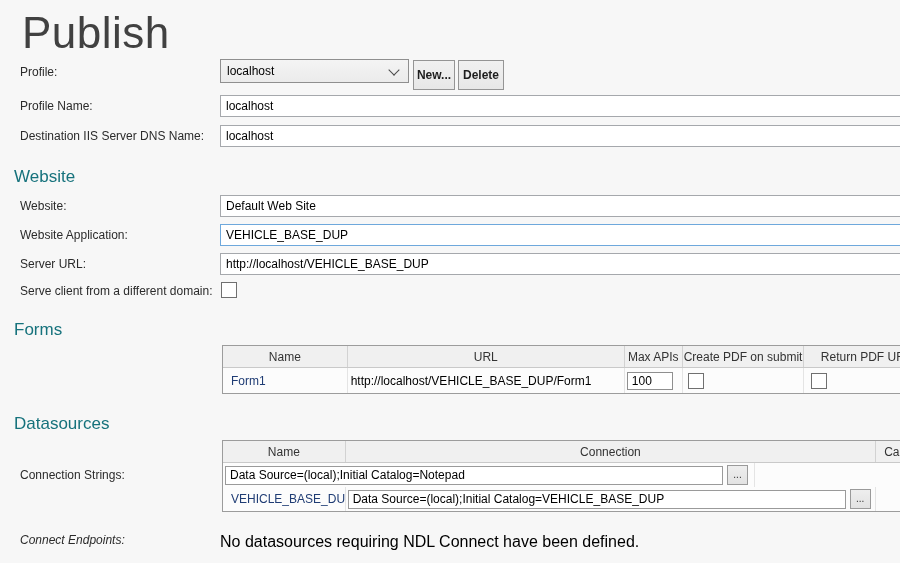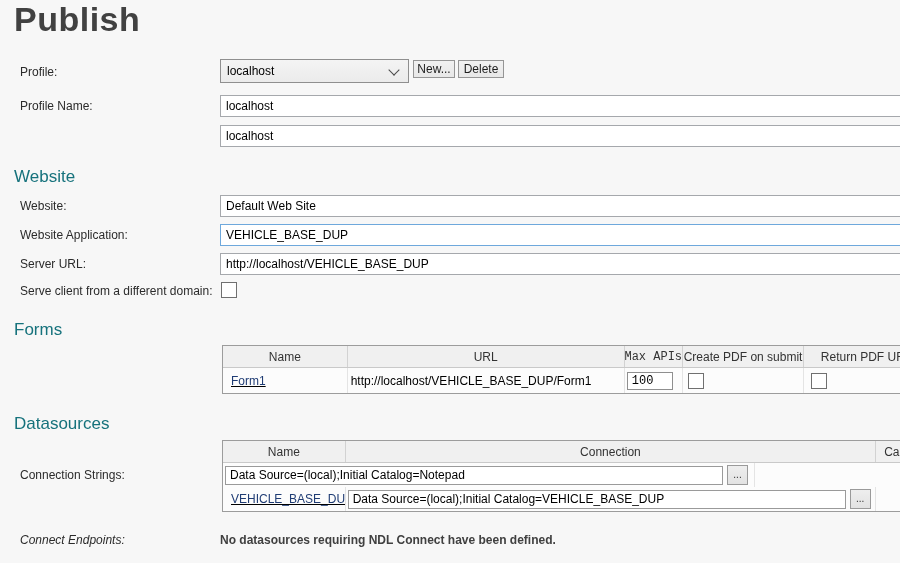--- a/index.html
+++ b/index.html
@@ -1,20 +1,20 @@
 <!DOCTYPE html>
 <html><head>
 <meta charset="utf-8">
 <style>
   html,body{margin:0;padding:0;width:900px;height:563px;overflow:hidden;
     background:#f7f7f7;font-family:"Liberation Sans","DejaVu Sans",sans-serif;}
   .page{position:relative;width:900px;height:563px;}
 
-  .title{position:absolute;left:14px;top:0px;font-size:34px;font-weight:700;
-    color:#414141;letter-spacing:0.5px;margin:0;}
+  .title{position:absolute;left:14px;top:0px;font-size:44px;font-weight:400;
+    color:#414141;letter-spacing:0.5px;margin:8px;}
 
   .section-hdr{position:absolute;left:14px;font-size:17px;color:#16727c;margin:0;font-weight:400;}
   #hdr-website{top:167px;}
   #hdr-forms{top:320px;}
   #hdr-datasources{top:414px;}
 
   .lbl{position:absolute;left:20px;font-size:12px;color:#2b2b2b;white-space:nowrap;}
   #lbl-profile{top:65px;text-align:right;}
   #lbl-profile-name{top:99px;}
   #lbl-dns{top:129px;}
@@ -25,23 +25,23 @@
   #lbl-connstr{top:468px;}
   #lbl-endpoints{top:533px;font-style:italic;}
 
   .combobox{position:absolute;left:220px;top:59px;width:189px;height:24px;
     background:linear-gradient(#f4f4f4,#ebebeb);border:1px solid #8f8f8f;
     box-sizing:border-box;display:flex;align-items:center;cursor:default;}
   .combobox .val{font-size:12px;color:#000;padding-left:6px;flex:1;}
   .chev{width:7px;height:7px;border-right:1px solid #4a4a4a;border-bottom:1px solid #4a4a4a;
     transform:rotate(45deg);margin-right:10px;margin-top:-3px;}
 
-  .btn{position:absolute;height:18px;background:linear-gradient(#f1f1f1,#e7e7e7);
+  .btn{position:absolute;height:30px;background:linear-gradient(#f1f1f1,#e7e7e7);
     border:1px solid #959595;font-size:12px;color:#1e1e1e;box-sizing:border-box;
-    font-family:inherit;padding:0;}
+    font-family:inherit;padding:0;font-weight:bold;}
   #btn-new{left:413px;top:60px;width:42px;}
   #btn-delete{left:458px;top:60px;width:46px;}
 
   .wide-input{position:absolute;left:220px;width:702px;height:22px;box-sizing:border-box;
     border:1px solid #a5a8ac;background:#fff;font-size:12px;font-family:inherit;
     color:#000;padding:0 0 0 5px;}
   #in-profile-name{top:95px;}
   #in-dns{top:125px;}
   #in-website{top:195px;}
   #in-app{top:224px;border-color:#6ea8dc;}
@@ -58,58 +58,59 @@
   .thead{display:flex;background:#f0f0f0;border-bottom:1px solid #c9c9c9;height:21px;}
   .th{display:flex;align-items:center;justify-content:center;font-size:12px;color:#333;
     border-right:1px solid #d2d2d2;box-sizing:border-box;white-space:nowrap;}
   .th.left{justify-content:flex-start;padding-left:8px;}
   .trow{display:flex;}
   .td{display:flex;align-items:center;border-right:1px solid #e4e4e4;box-sizing:border-box;
     font-size:12px;color:#000;white-space:nowrap;overflow:hidden;}
   .frow{height:25px;}
   .drow{height:24px;}
 
-  .c-name{width:125px;}  .c-url{width:278px;}  .c-max{width:58px;font-family:Liberation Mono, monospace;}
+  .c-name{width:125px;}  .c-url{width:278px;}  .c-max{width:58px;}
   .c-cpdf{width:122px;}  .c-rpdf{width:124px;border-right:none;}
   .d-name{width:123px;}  .d-conn{width:532px;} .d-cat{width:62px;border-right:none;}
 
   .link{color:#1f3c74;cursor:pointer;text-decoration:none;}
-  .pad8{padding-left:8px;text-decoration:underline;}
+  .pad8{padding-left:8px;}
   .pad3{padding-left:3px;text-align:right;}
 
   .small-input{width:46px;height:18px;box-sizing:border-box;border:1px solid #8f8f8f;
     background:#fff;font-size:12px;font-family:inherit;padding:0 0 0 4px;margin-left:2px;}
   .conn-input{flex:none;width:498px;height:19px;box-sizing:border-box;border:1px solid #9a9a9a;
     background:#fff;font-size:12px;font-family:inherit;padding:0 0 0 4px;margin-left:2px;}
   .more-btn{width:21px;height:20px;margin-left:4px;background:linear-gradient(#eee,#e2e2e2);
     border:1px solid #9a9a9a;font-size:10px;color:#333;box-sizing:border-box;padding:0;
     font-family:inherit;line-height:10px;}
   .cellpad{padding-left:5px;}
   .cellpad2{padding-left:7px;}
 
-  .endpoint-text{position:absolute;left:220px;top:533px;font-size:12px;color:#404040;font-weight:bold;}
+  .endpoint-text{position:absolute;left:220px;top:533px;font-size:16px;color:#000000;}
 </style>
 </head>
 <body>
 
 <div class="page">
 
   <h1 class="title">Publish</h1>
 
   <span class="lbl" id="lbl-profile">Profile:</span>
   <div class="combobox">
     <span class="val">localhost</span>
     <span class="chev"></span>
   </div>
   <button class="btn" id="btn-new">New...</button>
   <button class="btn" id="btn-delete">Delete</button>
 
   <span class="lbl" id="lbl-profile-name">Profile Name:</span>
   <input class="wide-input" id="in-profile-name" value="localhost" style="">
 
+  <span class="lbl" id="lbl-dns">Destination IIS Server DNS Name:</span>
   <input class="wide-input" id="in-dns" value="localhost" style="">
 
   <h2 class="section-hdr" id="hdr-website">Website</h2>
 
   <span class="lbl" id="lbl-website">Website:</span>
   <input class="wide-input" id="in-website" value="Default Web Site" style="">
 
   <span class="lbl" id="lbl-app">Website Application:</span>
   <input class="wide-input" id="in-app" value="VEHICLE_BASE_DUP" style="">
 

